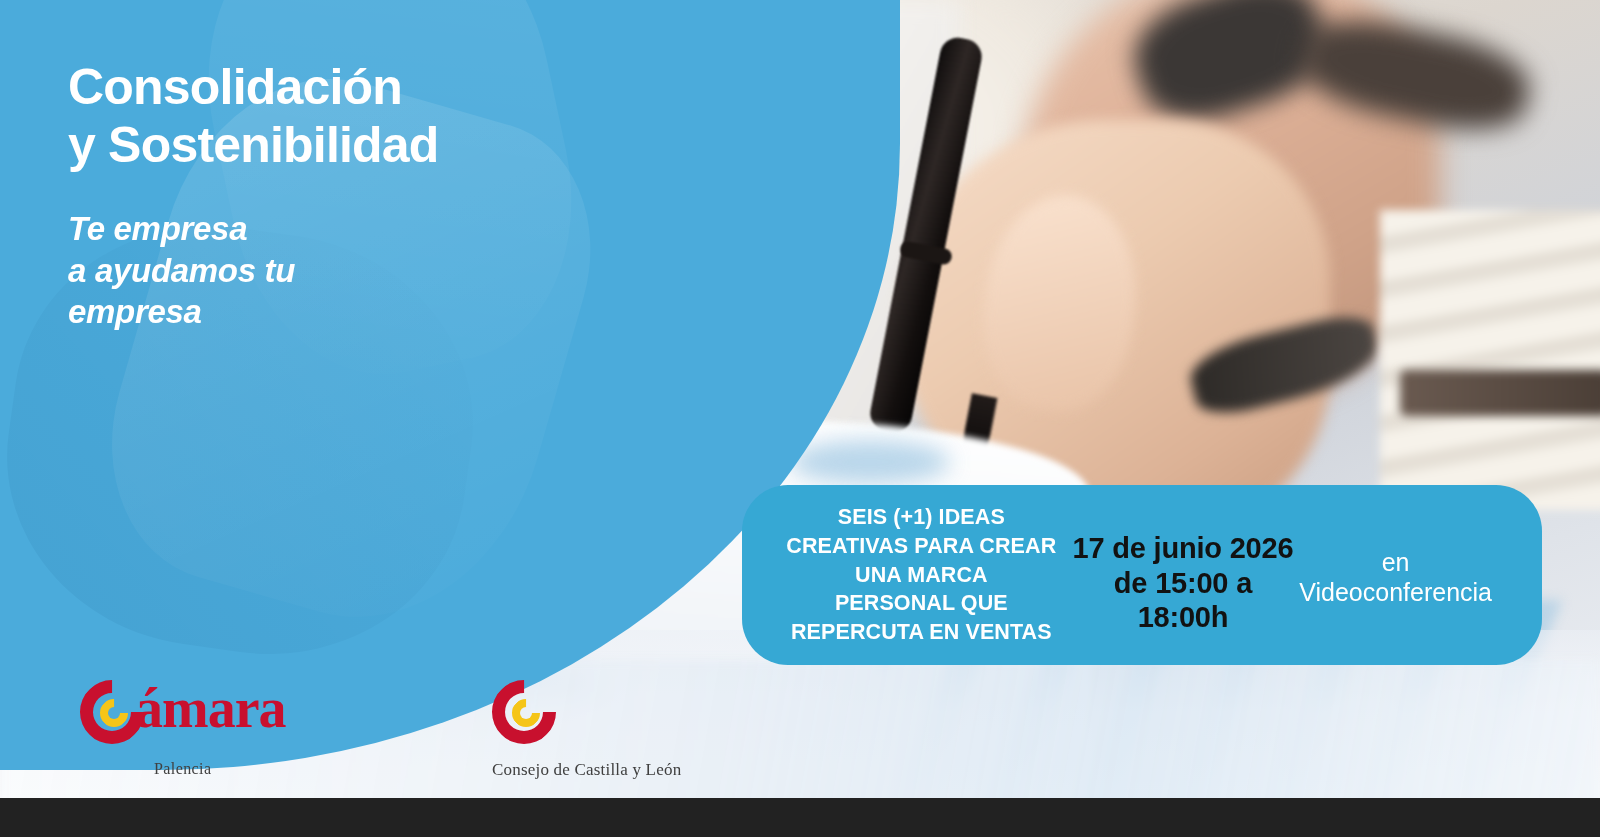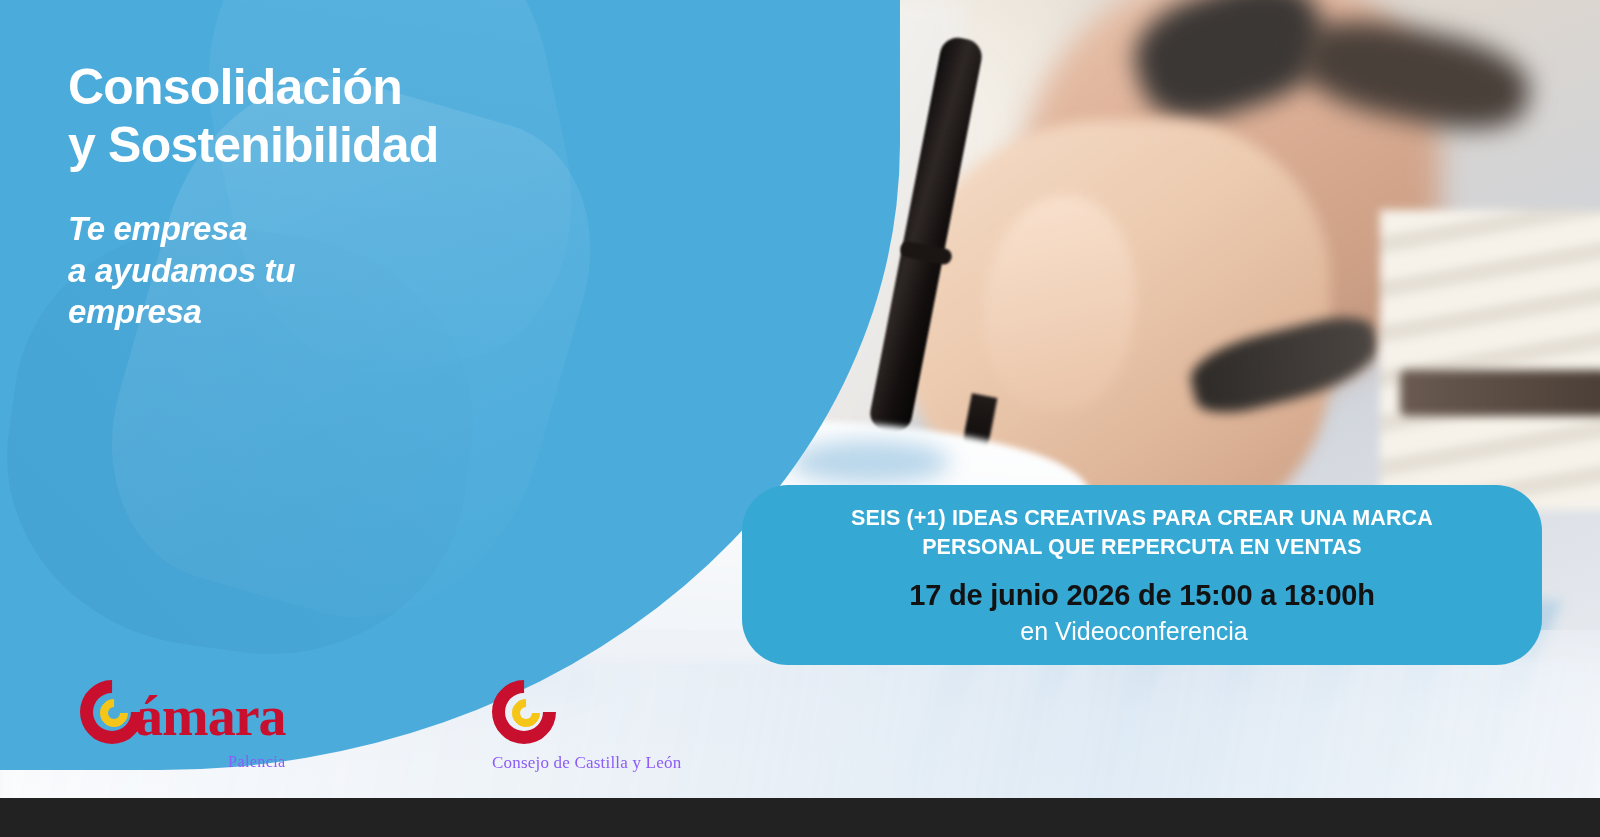--- a/index.html
+++ b/index.html
@@ -141,21 +141,21 @@
   }
   .subhead{
     color:#ffffff;font-weight:700;font-style:italic;font-size:33px;
     line-height:1.26;letter-spacing:-.3px;margin:34px 0 0 0;
   }
 
   
   .info-box{
     position:absolute;left:742px;top:485px;width:800px;height:180px;
     background:#36a8d4;border-radius:46px;
-    display:flex;flex-direction:column;align-items:center;justify-content:center;
+    display:flex;flex-direction:row;align-items:center;justify-content:center;
     padding:8px 34px;
   }
   .info-title{
     color:#ffffff;font-weight:700;font-size:21.5px;line-height:1.34;
     text-align:center;letter-spacing:.1px;margin:0;
   }
   .info-date{
     color:#121212;font-weight:700;font-size:29px;line-height:1.2;
     text-align:center;margin:16px 0 0 0;letter-spacing:-.2px;
   }
@@ -165,39 +165,39 @@
   }
 
   
   .footer{
     position:absolute;left:0;top:672px;width:1600px;height:165px;
     display:flex;align-items:center;
   }
   .logo-camara{position:absolute;left:80px;top:8px;text-align:center;}
   .logo-camaras{position:absolute;left:492px;top:8px;text-align:center;}
 
-  .cam-wrap{display:flex;align-items:flex-end;}
+  .cam-wrap{display:flex;align-items:flex-start;}
   .cam-c{position:relative;width:64px;height:64px;margin-right:-9px;}
   .cam-c .ring{
     position:absolute;inset:0;border:13px solid #c8102e;border-radius:50%;
     border-right-color:transparent;transform:rotate(-45deg);
   }
   .cam-c .dot{
     position:absolute;left:20px;top:19px;width:28px;height:28px;
     border:8px solid #f5c518;border-radius:50%;border-right-color:transparent;
     transform:rotate(-45deg);
   }
   .cam-word{
     font-family:"Liberation Serif", serif;font-weight:700;color:#c8102e;
     font-size:56px;line-height:1;letter-spacing:-1px;
   }
   .cam-word.small{font-size:52px;}
   .cam-sub{
-    font-family:"Liberation Serif", serif;color:#8b5cf6;font-size:16px;
-    margin-top:9px;letter-spacing:.4px;text-align:right;
+    font-family:"Liberation Serif", serif;color:#404040;font-size:16px;
+    margin-top:16px;letter-spacing:.4px;
   }
   .cam-sub.wide{font-size:17px;letter-spacing:.2px;}
 </style>
 </head>
 <body>
 
 <div class="banner">
 
   <div class="photo">
     <div class="desk"></div>

